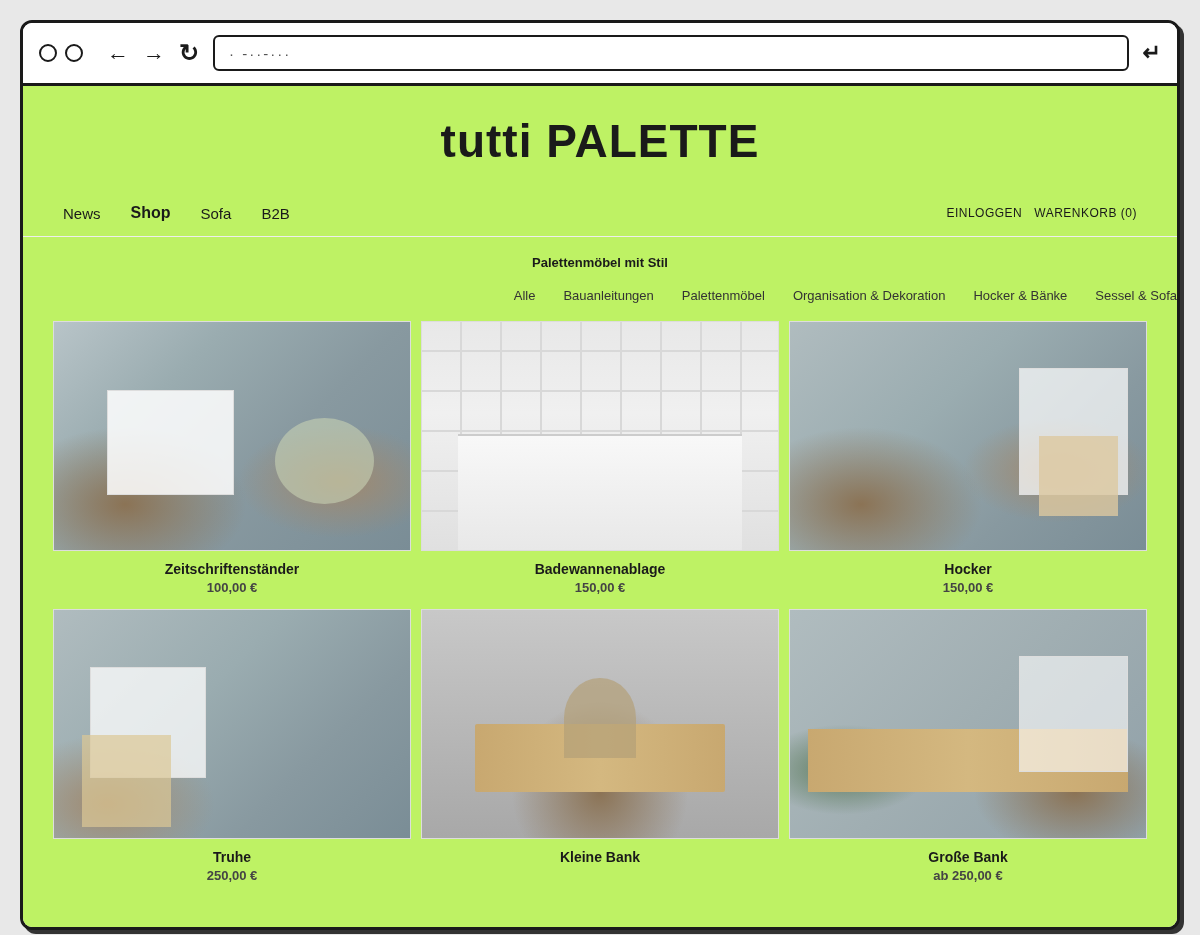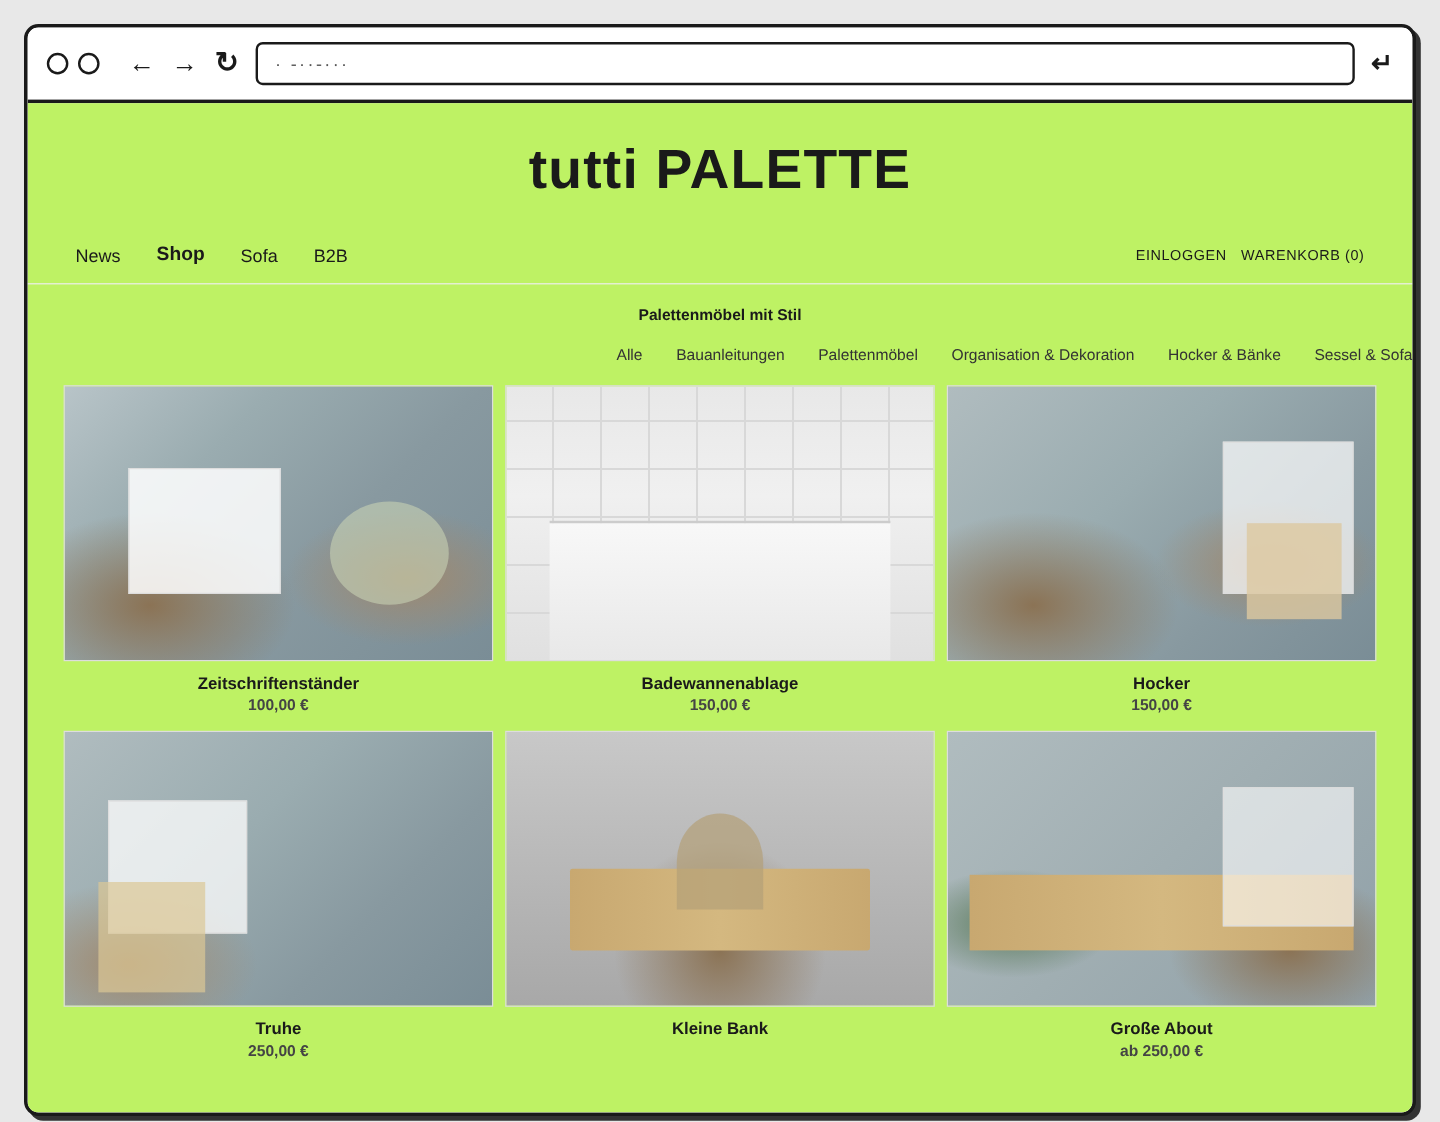--- a/index.html
+++ b/index.html
@@ -426,20 +426,20 @@
         <div class="product-card">
           <div class="product-image img-kleine-bank"></div>
           <div class="product-info">
             <div class="product-name">Kleine Bank</div>
           </div>
         </div>
 
         <div class="product-card">
           <div class="product-image img-grosse-bank"></div>
           <div class="product-info">
-            <div class="product-name">Große About</div>
+            <div class="product-name">Große Bank</div>
             <div class="product-price">ab 250,00 €</div>
           </div>
         </div>
       </div>
     </div>
   </div>
 </div>
 
 </body></html>

